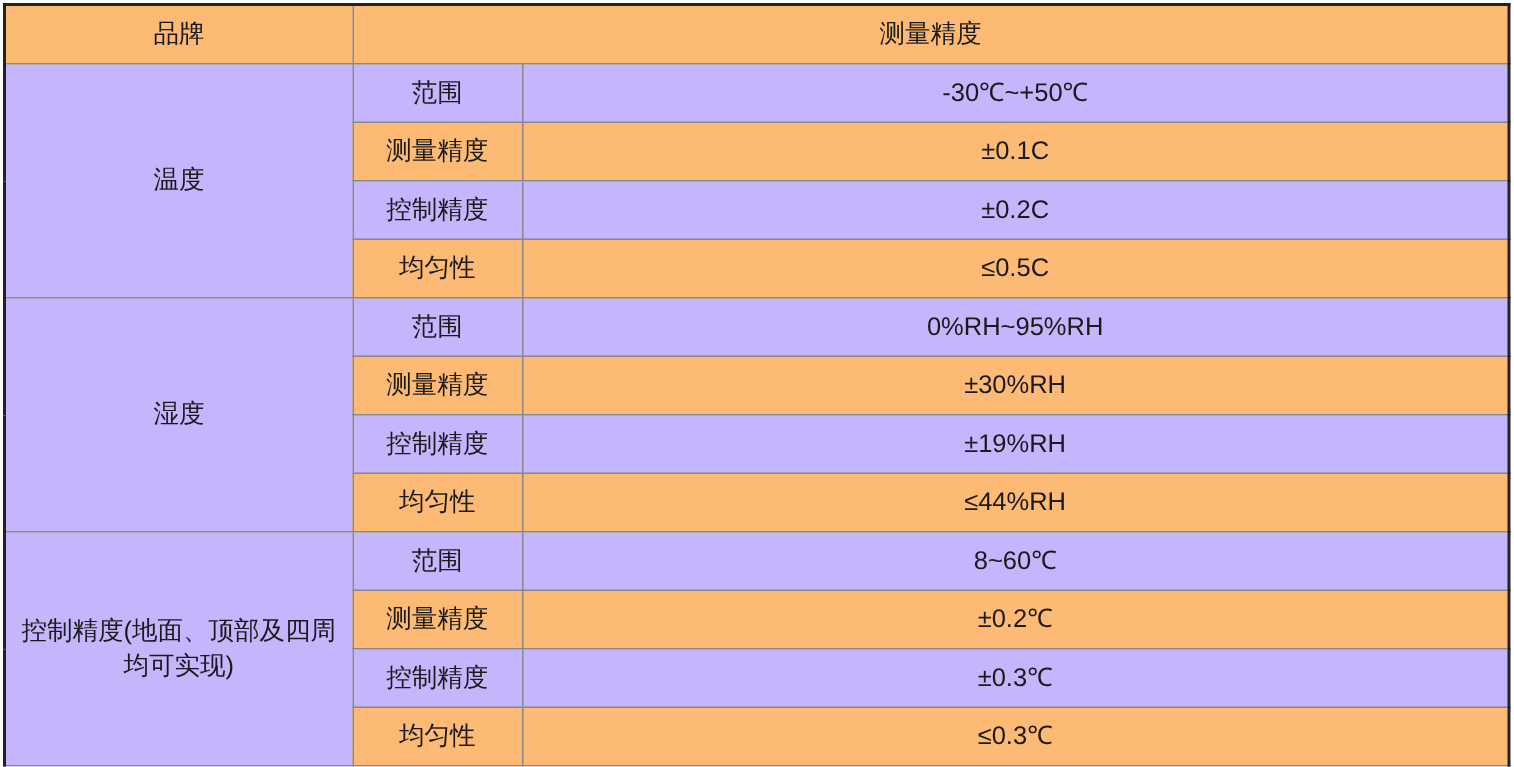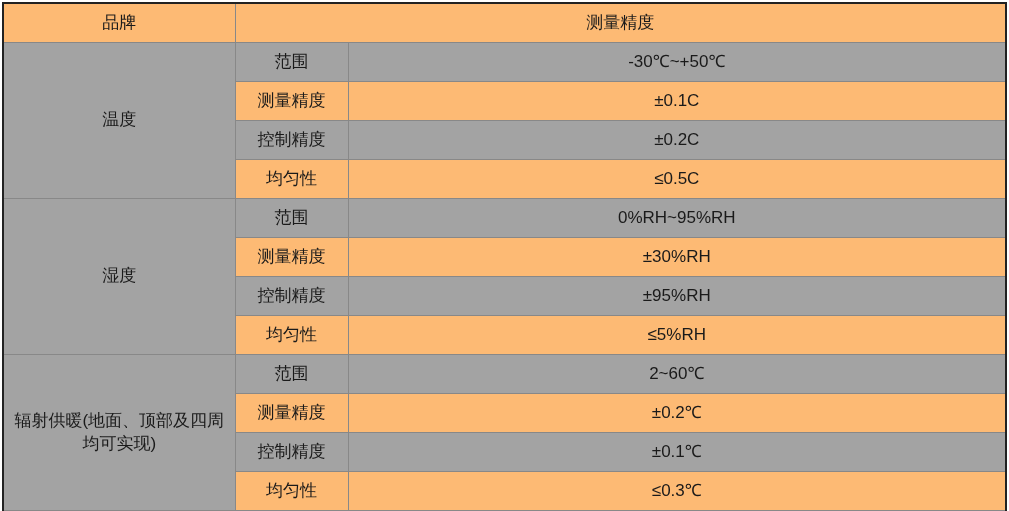--- a/index.html
+++ b/index.html
@@ -22,21 +22,21 @@
   }
   #spec-table td {
     border: 1px solid #888;
     text-align: center;
     vertical-align: middle;
     font-size: 17px;
     padding: 4px 6px;
     line-height: 1.35;
   }
   .shade {
-    background: #a3a3a3;
+    background: #c4b5fd;
   }
   .plain {
     background: #fdba74;
   }
   .cat {
     font-size: 17px;
     margin-top: 36px;
   }
   .col-a { width: 232px; }
   .col-b { width: 113px; }
@@ -82,39 +82,39 @@
       <td class="shade cat" rowspan="4">湿度</td>
       <td class="shade row-h">范围</td>
       <td class="shade row-h">0%RH~95%RH</td>
     </tr>
     <tr>
       <td class="plain row-h">测量精度</td>
       <td class="plain row-h">±30%RH</td>
     </tr>
     <tr>
       <td class="shade row-h">控制精度</td>
-      <td class="shade row-h">±95%RH</td>
+      <td class="shade row-h">±19%RH</td>
     </tr>
     <tr>
       <td class="plain row-h">均匀性</td>
-      <td class="plain row-h">≤5%RH</td>
+      <td class="plain row-h">≤44%RH</td>
     </tr>
 
     <tr>
-      <td class="shade cat cat-multiline" rowspan="4">辐射供暖(地面、顶部及四周均可实现)</td>
+      <td class="shade cat cat-multiline" rowspan="4">控制精度(地面、顶部及四周均可实现)</td>
       <td class="shade row-h">范围</td>
-      <td class="shade row-h">2~60℃</td>
+      <td class="shade row-h">8~60℃</td>
     </tr>
     <tr>
       <td class="plain row-h">测量精度</td>
       <td class="plain row-h">±0.2℃</td>
     </tr>
     <tr>
       <td class="shade row-h">控制精度</td>
-      <td class="shade row-h">±0.1℃</td>
+      <td class="shade row-h">±0.3℃</td>
     </tr>
     <tr>
       <td class="plain row-h">均匀性</td>
       <td class="plain row-h">≤0.3℃</td>
     </tr>
 
     <tr>
       <td class="shade row-h">风速</td>
       <td class="shade row-h" colspan="2">0.0~1.5m/s连续可调</td>
     </tr>

